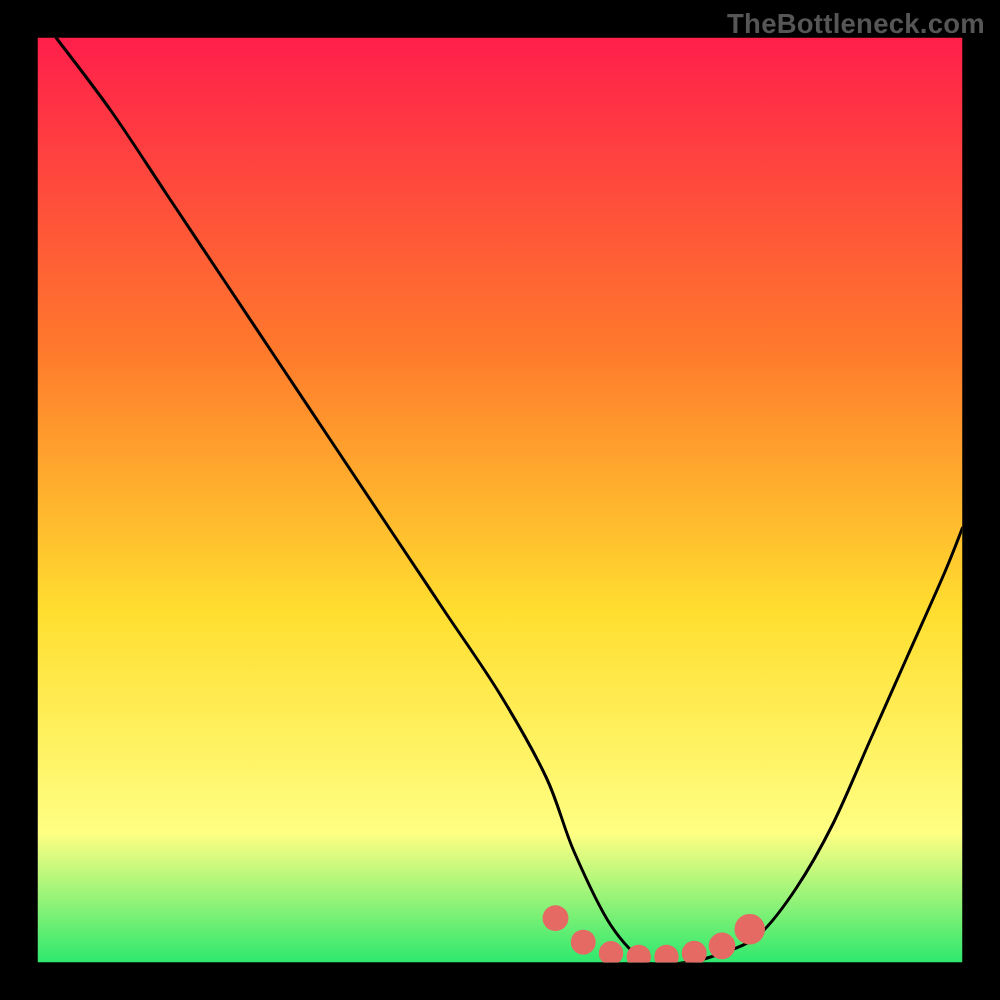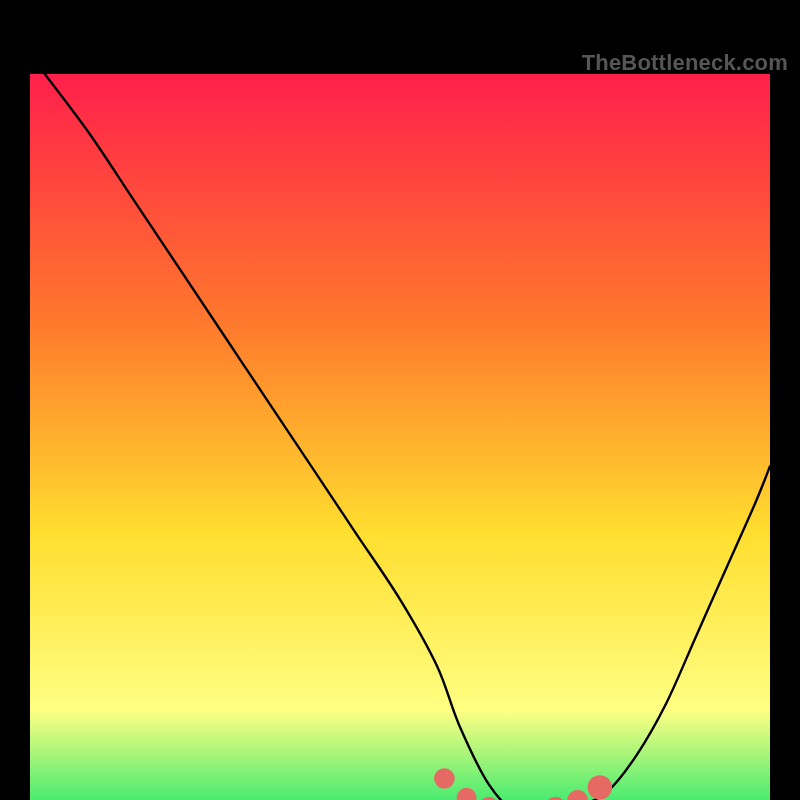--- a/index.html
+++ b/index.html
@@ -2,21 +2,20 @@
 <html><head>
 <meta charset="utf-8">
 <style>
   * { margin: 0; padding: 0; box-sizing: border-box; }
   html, body { width: 800px; height: 800px; overflow: hidden; background: #000; }
   .frame {
     position: relative;
     width: 800px;
     height: 688px;
     background: #000;
-    margin-top: 44px;
   }
   .attribution {
     position: absolute;
     top: 6px;
     right: 12px;
     font-family: Arial, Helvetica, sans-serif;
     font-size: 22px;
     font-weight: 600;
     color: #565656;
     letter-spacing: 0.2px;

